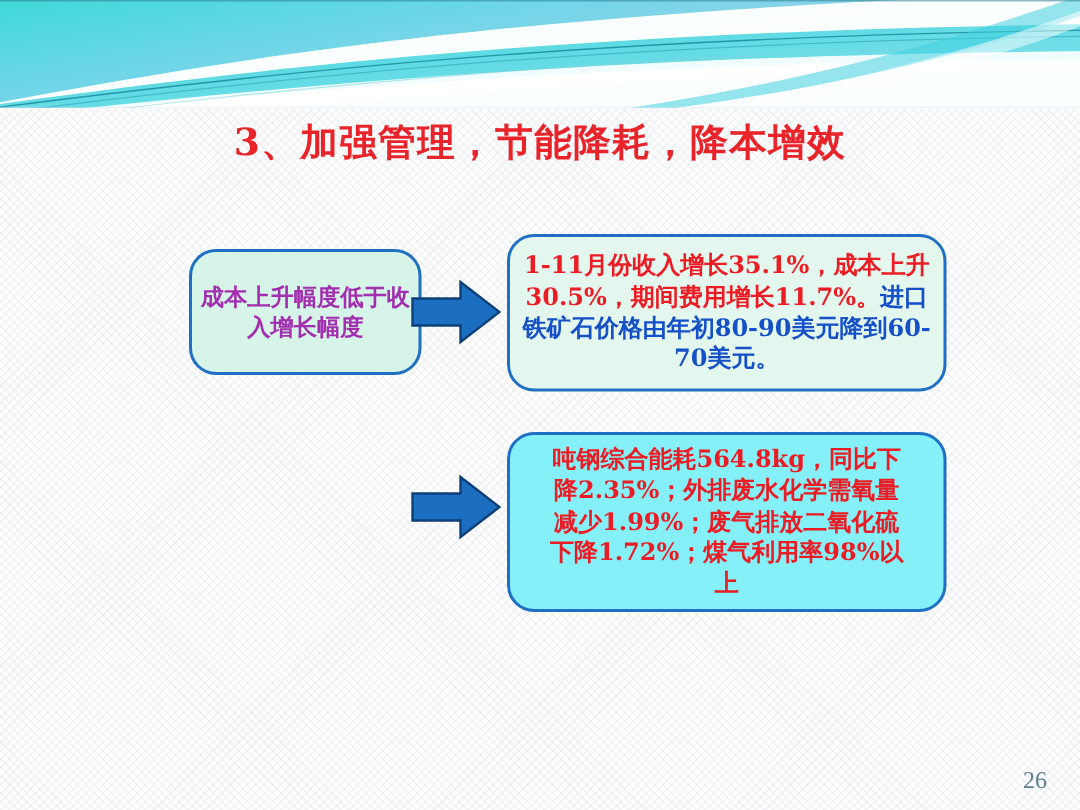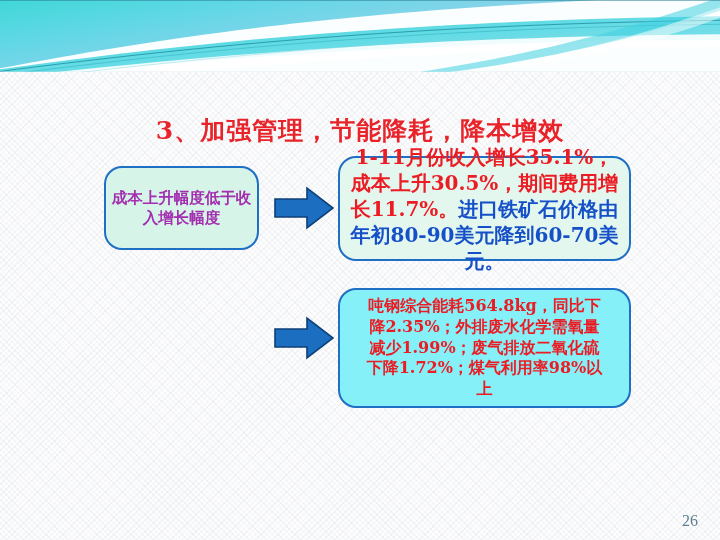--- a/index.html
+++ b/index.html
@@ -45,61 +45,60 @@
     left: 0;
     top: 78px;
     width: 720px;
     text-align: center;
     font-family: "DejaVu Serif", "Liberation Serif", serif;
     font-weight: bold;
     font-size: 25px;
     letter-spacing: 1px;
     color: #e8232a;
     white-space: nowrap;
-    margin-top: 36px;
   }
 
   
   .box {
     position: absolute;
     box-sizing: border-box;
     border: 2px solid #1f6fc4;
     border-radius: 18px;
     display: flex;
     align-items: center;
     justify-content: center;
     text-align: center;
     font-family: "DejaVu Serif", "Liberation Serif", serif;
     font-weight: bold;
     line-height: 1.30;
   }
 
   
   #box-cost {
-    left: 104px; top: 166px;
+    left: 126px; top: 166px;
     width: 155px; height: 84px;
     background: #d6f5e8;
     color: #a32fb0;
     font-size: 15.5px;
     justify-content: flex-end;
   }
   #box-energy {
     left: 118px; top: 298px;
     width: 155px; height: 70px;
     background: #85f0f7;
     color: #a32fb0;
     font-size: 15.5px;
   }
 
   
   #box-cost-detail {
     left: 338px; top: 156px;
     width: 293px; height: 105px;
     background: #e3f7ee;
-    font-size: 20px;
+    font-size: 16px;
     padding: 2px 8px;
   }
   #box-energy-detail {
     left: 338px; top: 288px;
     width: 293px; height: 120px;
     background: #85f0f7;
     color: #ec1c24;
     font-size: 16px;
     padding: 2px 24px;
   }

